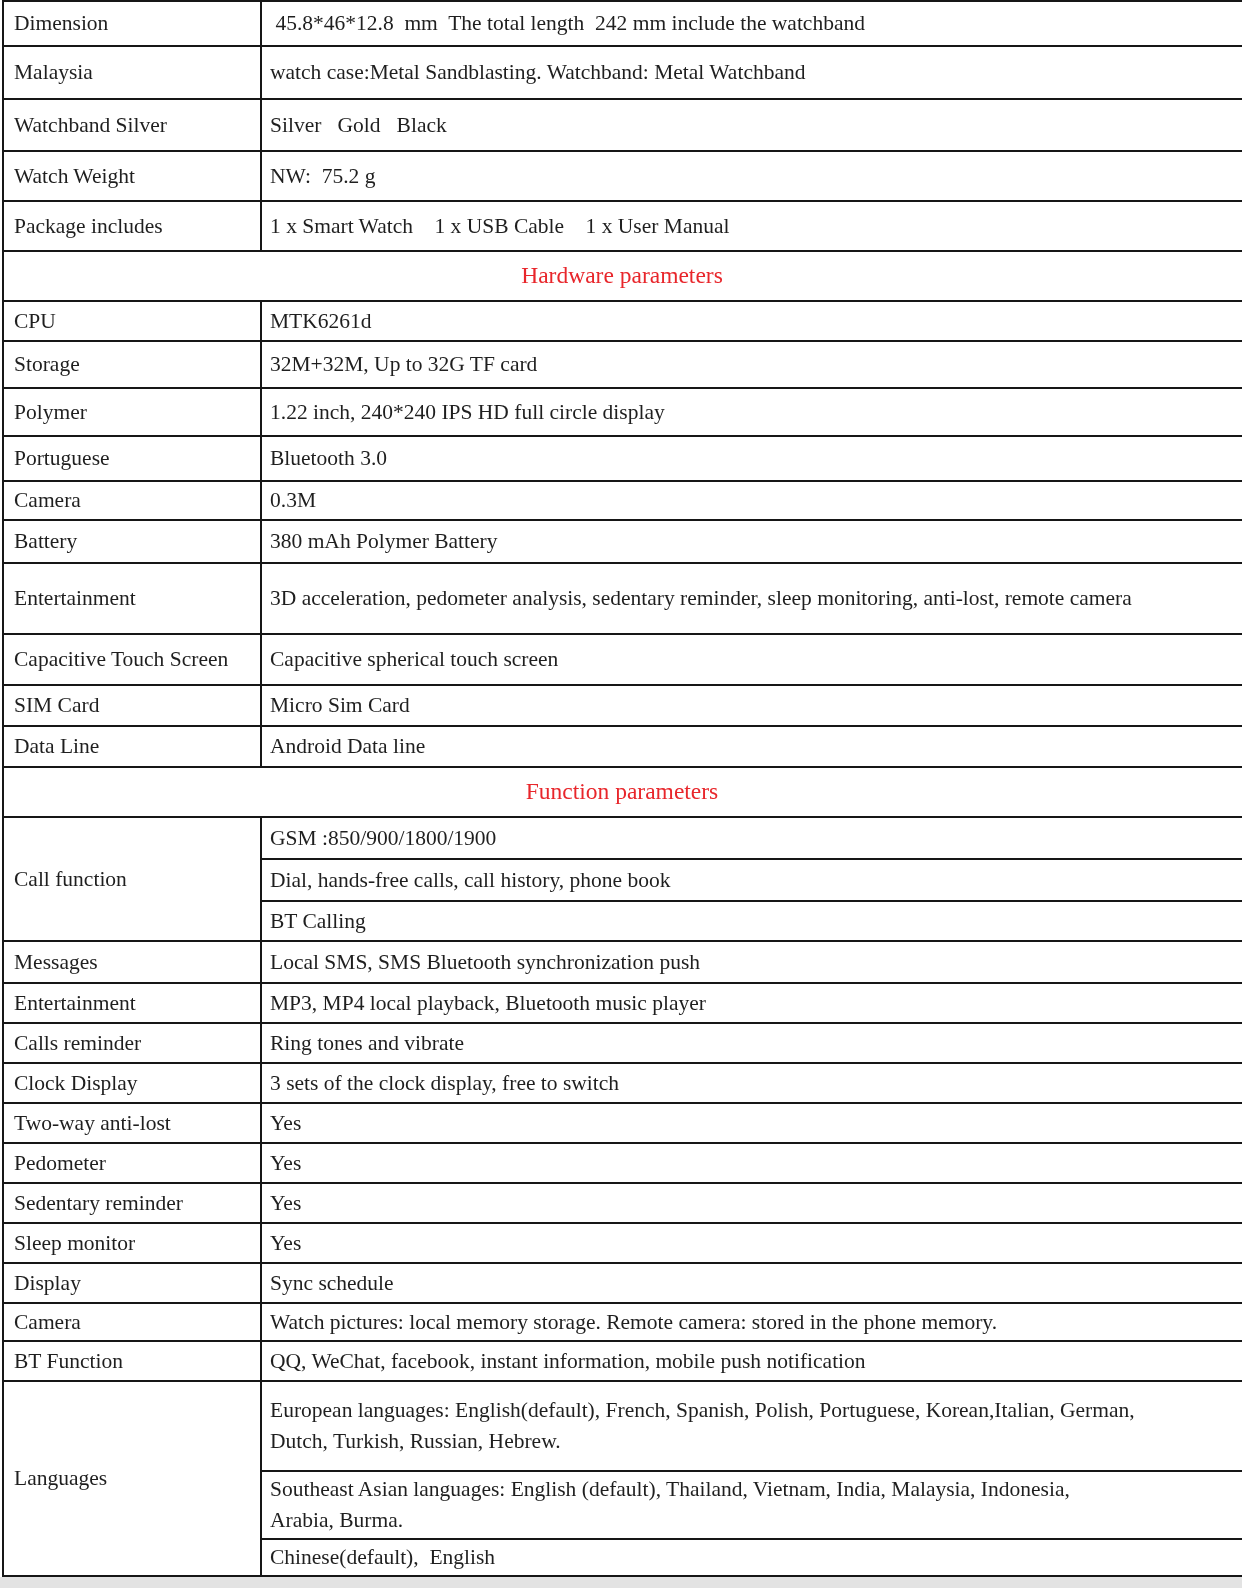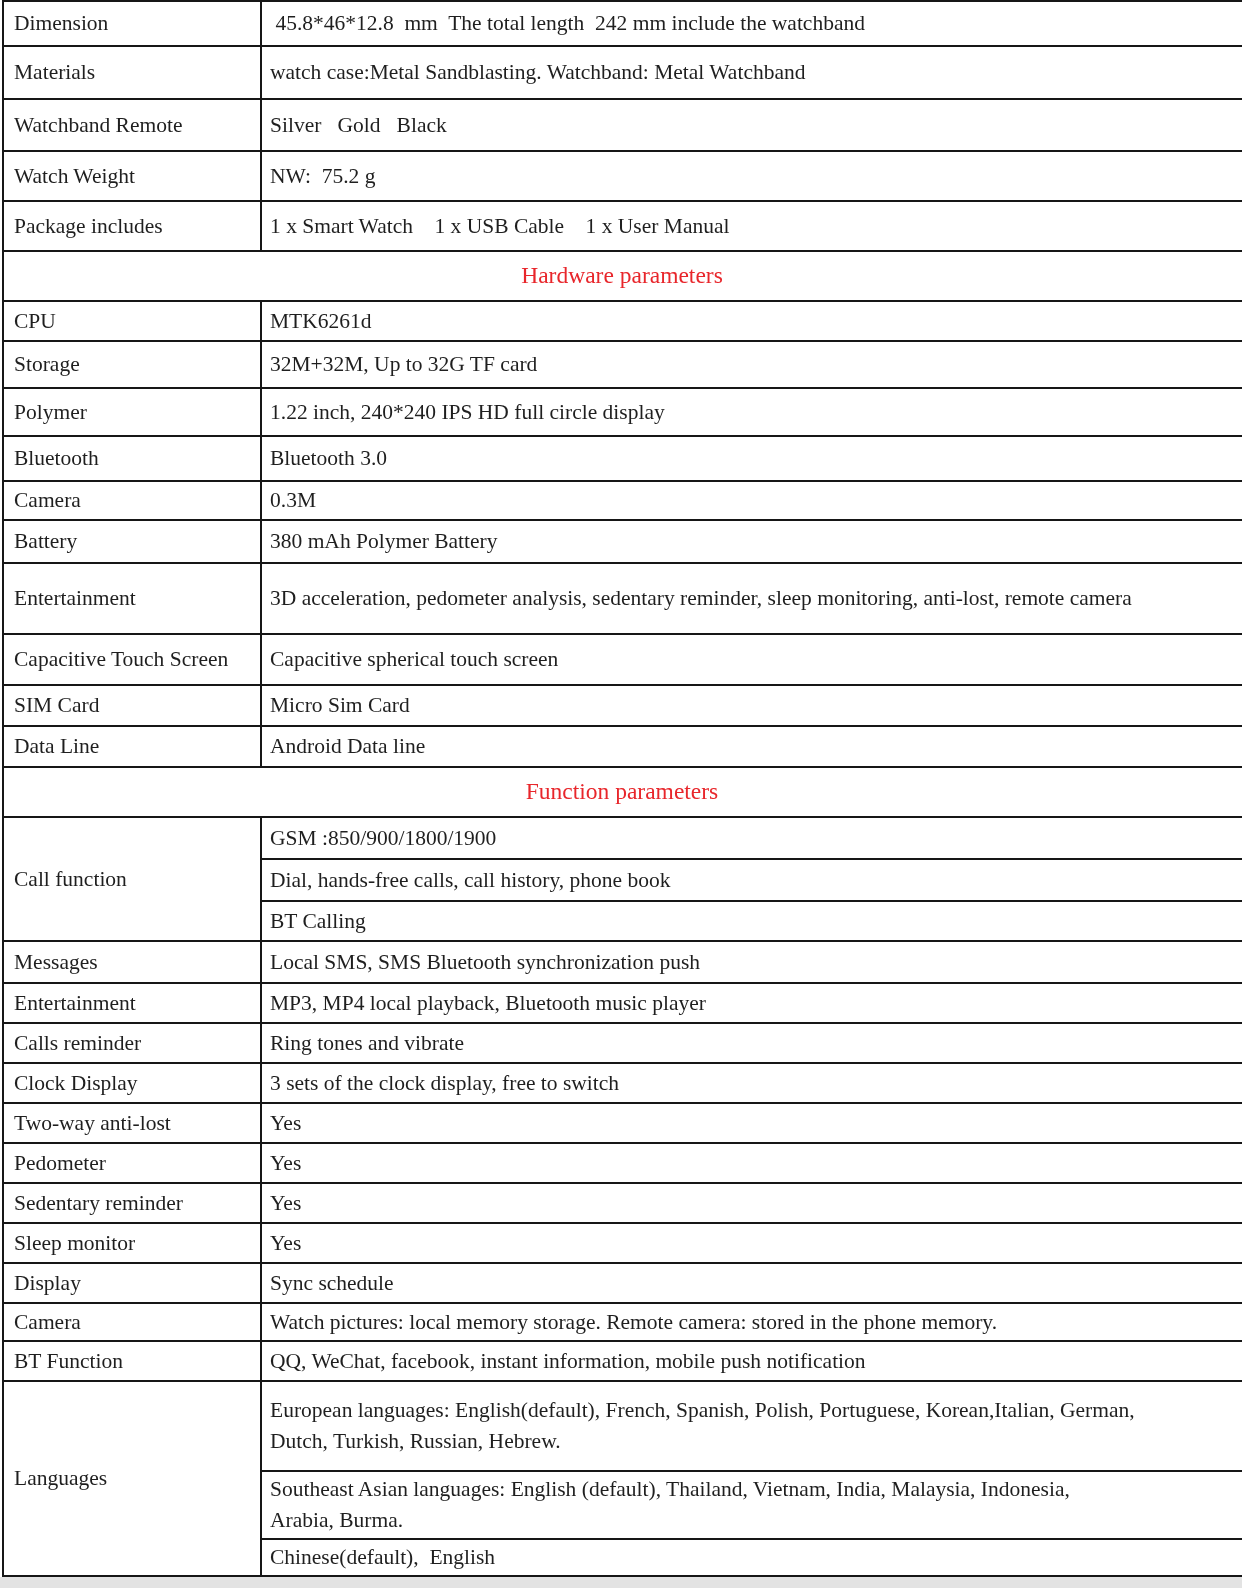--- a/index.html
+++ b/index.html
@@ -67,25 +67,25 @@
         <col class="c-label">
         <col>
       </colgroup>
     <tbody>
 
       <tr class="h45">
         <td class="lbl">Dimension</td>
         <td class="val">&nbsp;45.8*46*12.8&nbsp; mm&nbsp; The total length&nbsp; 242 mm include the watchband</td>
       </tr>
       <tr class="h53">
-        <td class="lbl">Materials</td>
+        <td class="lbl">Malaysia</td>
         <td class="val">watch case:Metal Sandblasting. Watchband: Metal Watchband</td>
       </tr>
       <tr class="h52">
-        <td class="lbl">Watchband Remote</td>
+        <td class="lbl">Watchband Silver</td>
         <td class="val">Silver&nbsp;&nbsp; Gold&nbsp;&nbsp; Black</td>
       </tr>
       <tr class="h50">
         <td class="lbl">Watch Weight</td>
         <td class="val">NW:&nbsp; 75.2 g</td>
       </tr>
       <tr class="h50">
         <td class="lbl">Package includes</td>
         <td class="val">1 x Smart Watch&nbsp;&nbsp;&nbsp; 1 x USB Cable&nbsp;&nbsp;&nbsp; 1 x User Manual</td>
       </tr>
@@ -99,21 +99,21 @@
       </tr>
       <tr class="h47">
         <td class="lbl">Storage</td>
         <td class="val">32M+32M, Up to 32G TF card</td>
       </tr>
       <tr class="h48">
         <td class="lbl">Polymer</td>
         <td class="val">1.22 inch, 240*240 IPS HD full circle display</td>
       </tr>
       <tr class="h45">
-        <td class="lbl">Bluetooth</td>
+        <td class="lbl">Portuguese</td>
         <td class="val">Bluetooth 3.0</td>
       </tr>
       <tr class="h39">
         <td class="lbl">Camera</td>
         <td class="val">0.3M</td>
       </tr>
       <tr class="h43">
         <td class="lbl">Battery</td>
         <td class="val">380 mAh Polymer Battery</td>
       </tr>

